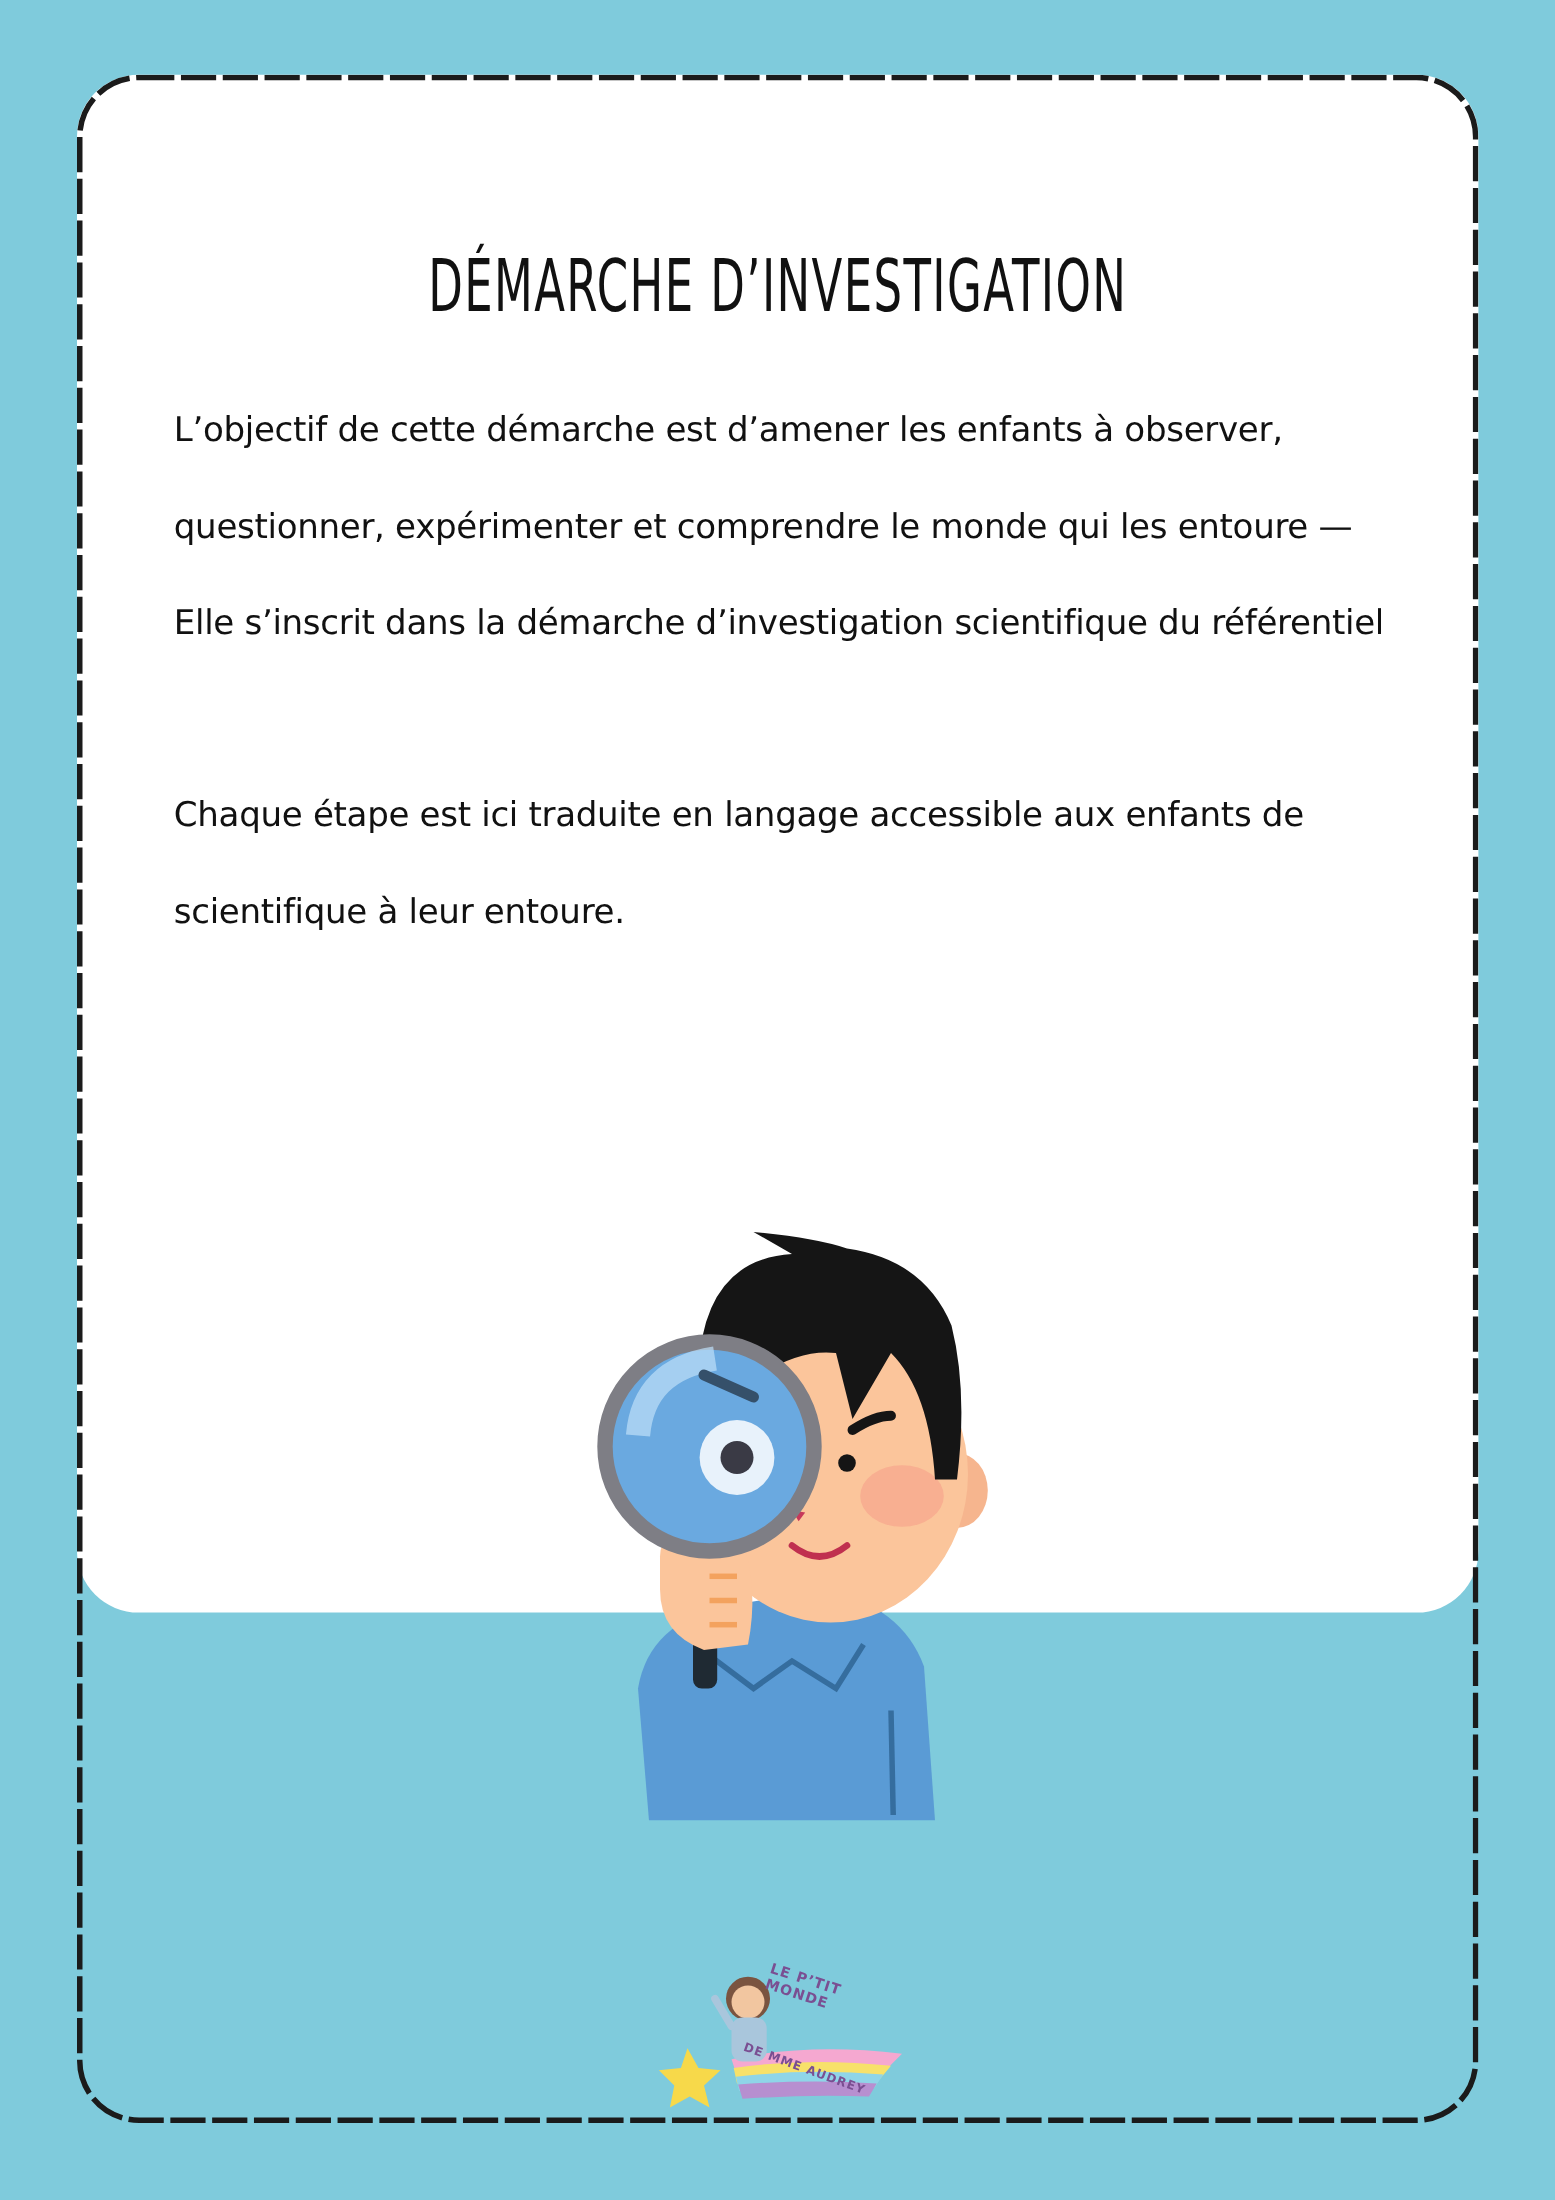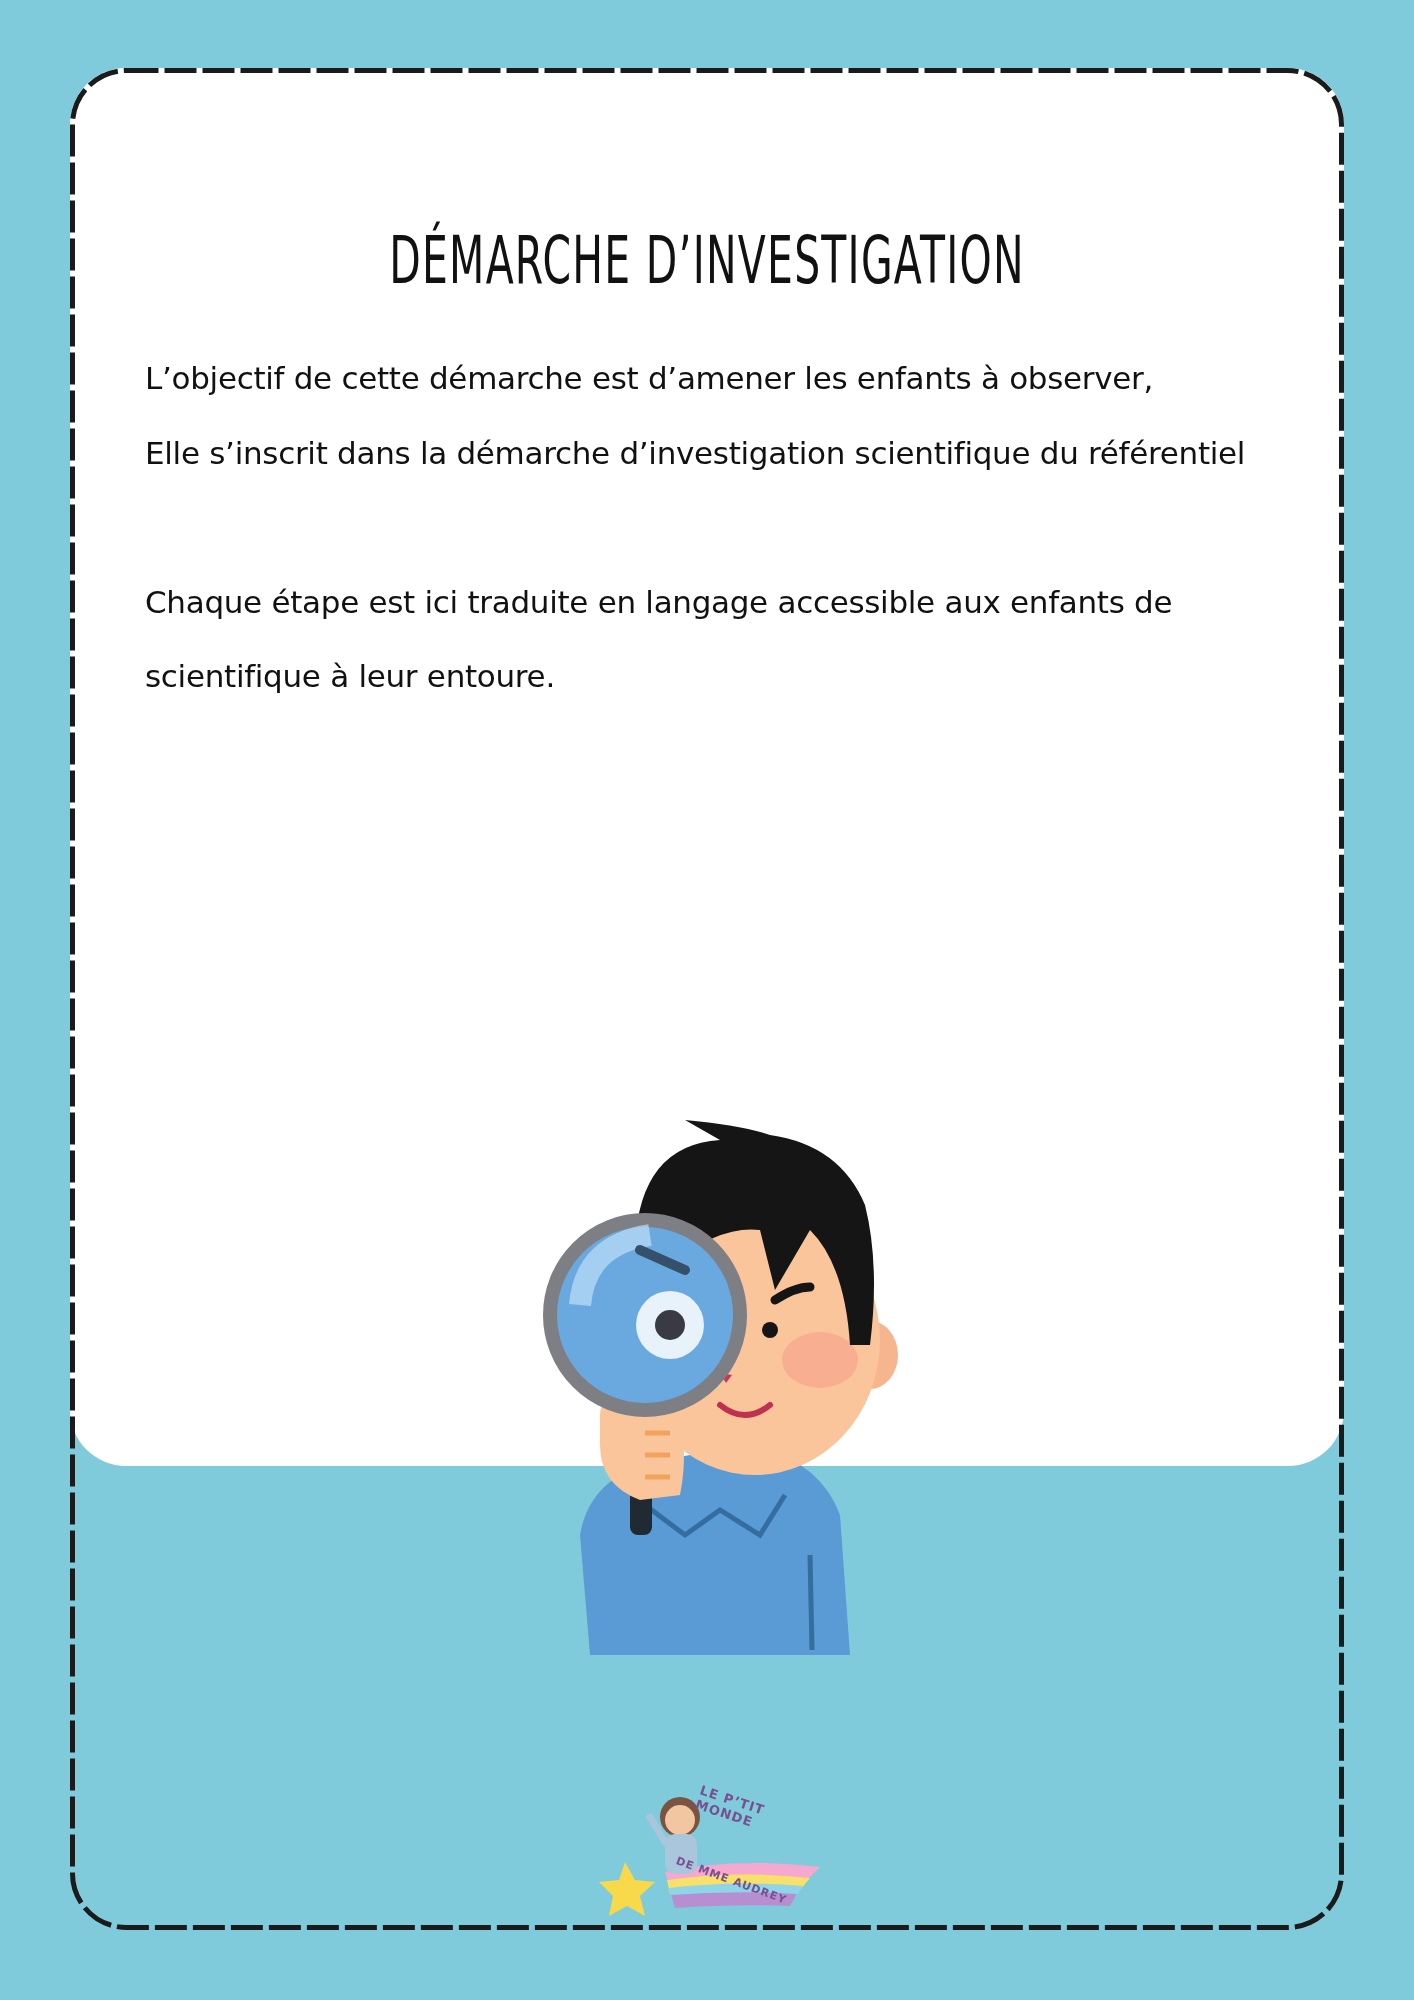--- a/index.html
+++ b/index.html
@@ -17,21 +17,21 @@
     font-family:"DejaVu Sans", sans-serif; font-weight:normal;
     font-size:66px; letter-spacing:2px; color:#111;
     transform:scaleX(0.62); transform-origin:center;
     margin:0; line-height:1;
   }
   .body-text {
     position:absolute; left:142px; width:1180px; top:340px;
     font-family:"DejaVu Sans", sans-serif; font-size:31px; color:#111;
     line-height:71.5px; letter-spacing:-0.3px;
   }
-  .body-text p { margin:3px; }
+  .body-text p { margin:16px; }
   .body-text .spacer { height:71.5px; }
   .illu { position:absolute; left:520px; top:1115px; width:380px; height:540px; }
   .logo { position:absolute; left:595px; top:1762px; width:230px; height:160px; }
   .logo-text1, .logo-text2 {
     position:absolute; font-family:"DejaVu Sans", sans-serif; font-weight:bold;
     color:#7a4f92; font-size:13px; letter-spacing:1px;
   }
   .logo-text1 { left:100px; top:40px; transform:rotate(18deg); }
   .logo-text2 { left:78px; top:112px; transform:rotate(20deg); font-size:11px; }
 </style>
@@ -41,20 +41,21 @@
 <div class="card">
   <svg class="card-border" viewBox="0 0 1274 1862">
     <rect x="2.5" y="2.5" width="1269" height="1857" rx="54" ry="54" fill="none" stroke="#1b1b1b" stroke-width="5" stroke-dasharray="32 6"></rect>
   </svg>
 
   <h1 class="title">DÉMARCHE D’INVESTIGATION</h1>
 </div>
 
 <div class="body-text">
   <p>L’objectif de cette démarche est d’amener les enfants à observer,</p>
+  <p>questionner, expérimenter et comprendre le monde qui les entoure —</p>
   <p>Elle s’inscrit dans la démarche d’investigation scientifique du référentiel</p>
   <div class="spacer"></div>
   <p>Chaque étape est ici traduite en langage accessible aux enfants de</p>
   <p>scientifique à leur entoure.</p>
 </div>
 
 <svg class="illu" viewBox="0 0 380 540">
 
   <path d="M70 540 L60 420 Q70 360 140 345 L230 330 Q300 345 320 400 L330 540 Z" fill="#5a9bd5"></path>
   <path d="M125 390 L165 420 L200 395 L240 420 L265 380" fill="none" stroke="#356d9e" stroke-width="5"></path>

